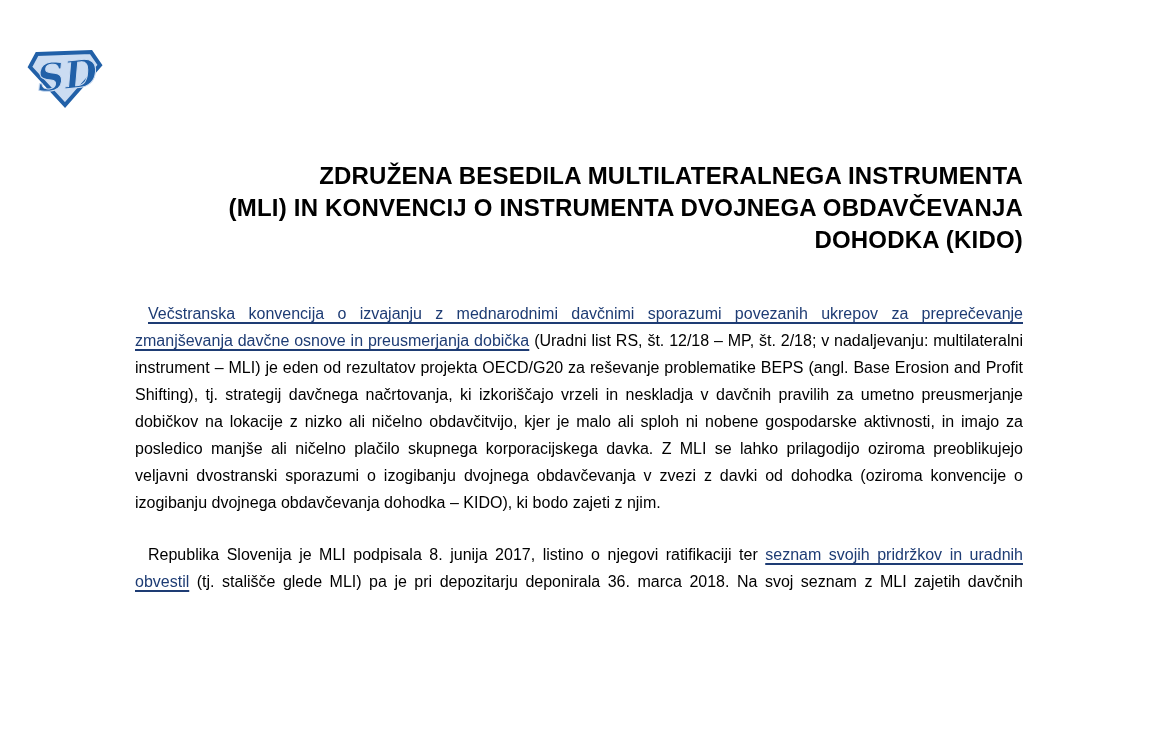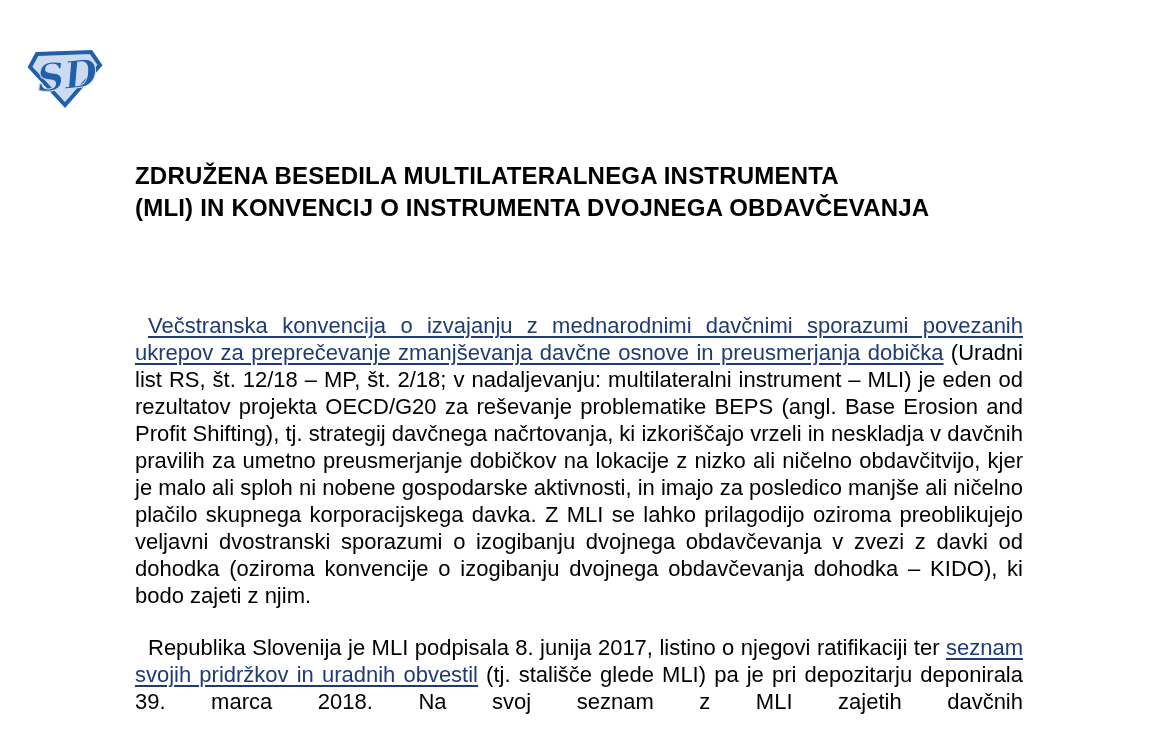--- a/index.html
+++ b/index.html
@@ -16,33 +16,33 @@
     position: absolute;
     left: 27px; top: 47px;
     width: 76px; height: 62px;
   }
 
   .title {
     position: absolute;
     left: 135px; top: 160px;
     width: 888px;
     margin: 0;
-    text-align: left;
+    text-align: right;
     font-size: 24px;
     line-height: 32px;
     font-weight: bold;
     color: #000000;
     letter-spacing: 0.2px;
   }
 
   .body-text {
     position: absolute;
-    left: 135px; top: 312px;
+    left: 135px; top: 300px;
     width: 888px;
-    font-size: 22px;
+    font-size: 16px;
     line-height: 27px;
     color: #000000;
   }
   .doc-par {
     margin: 0 0 25px 0;
     text-align: justify;
     text-indent: 13px;
   }
   .doc-par.cutoff {
     text-align-last: justify;
@@ -67,20 +67,21 @@
 <div class="page">
 
   <svg class="logo" viewBox="0 0 76 62" aria-hidden="true">
     <polygon points="10,7 64,5 73,18 38,58 3,20" fill="#CBDCF2" stroke="#2160A8" stroke-width="4" stroke-linejoin="miter"></polygon>
     <text class="logo-letters" x="10" y="42" font-size="38" transform="rotate(-6 38 30)" fill="#2160A8" stroke="#CBDCF2" stroke-width="1">SD</text>
   </svg>
 
   <h1 class="title">
     <div>ZDRUŽENA BESEDILA MULTILATERALNEGA INSTRUMENTA</div>
     <div>(MLI) IN KONVENCIJ O INSTRUMENTA DVOJNEGA OBDAVČEVANJA</div>
+    <div>DOHODKA (KIDO)</div>
   </h1>
 
   <div class="body-text" id="doc-body">
       <p class="doc-par"><a class="doc-link" href="#" style="color: rgb(30, 60, 116);">Večstranska konvencija o izvajanju z mednarodnimi davčnimi sporazumi povezanih ukrepov za preprečevanje zmanjševanja davčne osnove in preusmerjanja dobička</a><span> (Uradni list RS, št. 12/18 – MP, št. 2/18; v nadaljevanju: multilateralni instrument – MLI) je eden od rezultatov projekta OECD/G20 za reševanje problematike BEPS (angl. Base Erosion and Profit Shifting), tj. strategij davčnega načrtovanja, ki izkoriščajo vrzeli in neskladja v davčnih pravilih za umetno preusmerjanje dobičkov na lokacije z nizko ali ničelno obdavčitvijo, kjer je malo ali sploh ni nobene gospodarske aktivnosti, in imajo za posledico manjše ali ničelno plačilo skupnega korporacijskega davka. Z MLI se lahko prilagodijo oziroma preoblikujejo veljavni dvostranski sporazumi o izogibanju dvojnega obdavčevanja v zvezi z davki od dohodka (oziroma konvencije o izogibanju dvojnega obdavčevanja dohodka – KIDO), ki bodo zajeti z njim.</span></p>
-      <p class="doc-par cutoff"><span>Republika Slovenija je MLI podpisala 8. junija 2017, listino o njegovi ratifikaciji ter </span><a class="doc-link" href="#" style="color: rgb(30, 60, 116);">seznam svojih pridržkov in uradnih obvestil</a><span> (tj. stališče glede MLI) pa je pri depozitarju deponirala 39. marca 2018. Na svoj seznam z MLI zajetih davčnih</span></p>
+      <p class="doc-par cutoff"><span>Republika Slovenija je MLI podpisala 8. junija 2017, listino o njegovi ratifikaciji ter </span><a class="doc-link" href="#" style="color: rgb(30, 60, 116);">seznam svojih pridržkov in uradnih obvestil</a><span> (tj. stališče glede MLI) pa je pri depozitarju deponirala 36. marca 2018. Na svoj seznam z MLI zajetih davčnih</span></p>
     </div>
 
 </div>
 
 </body></html>

